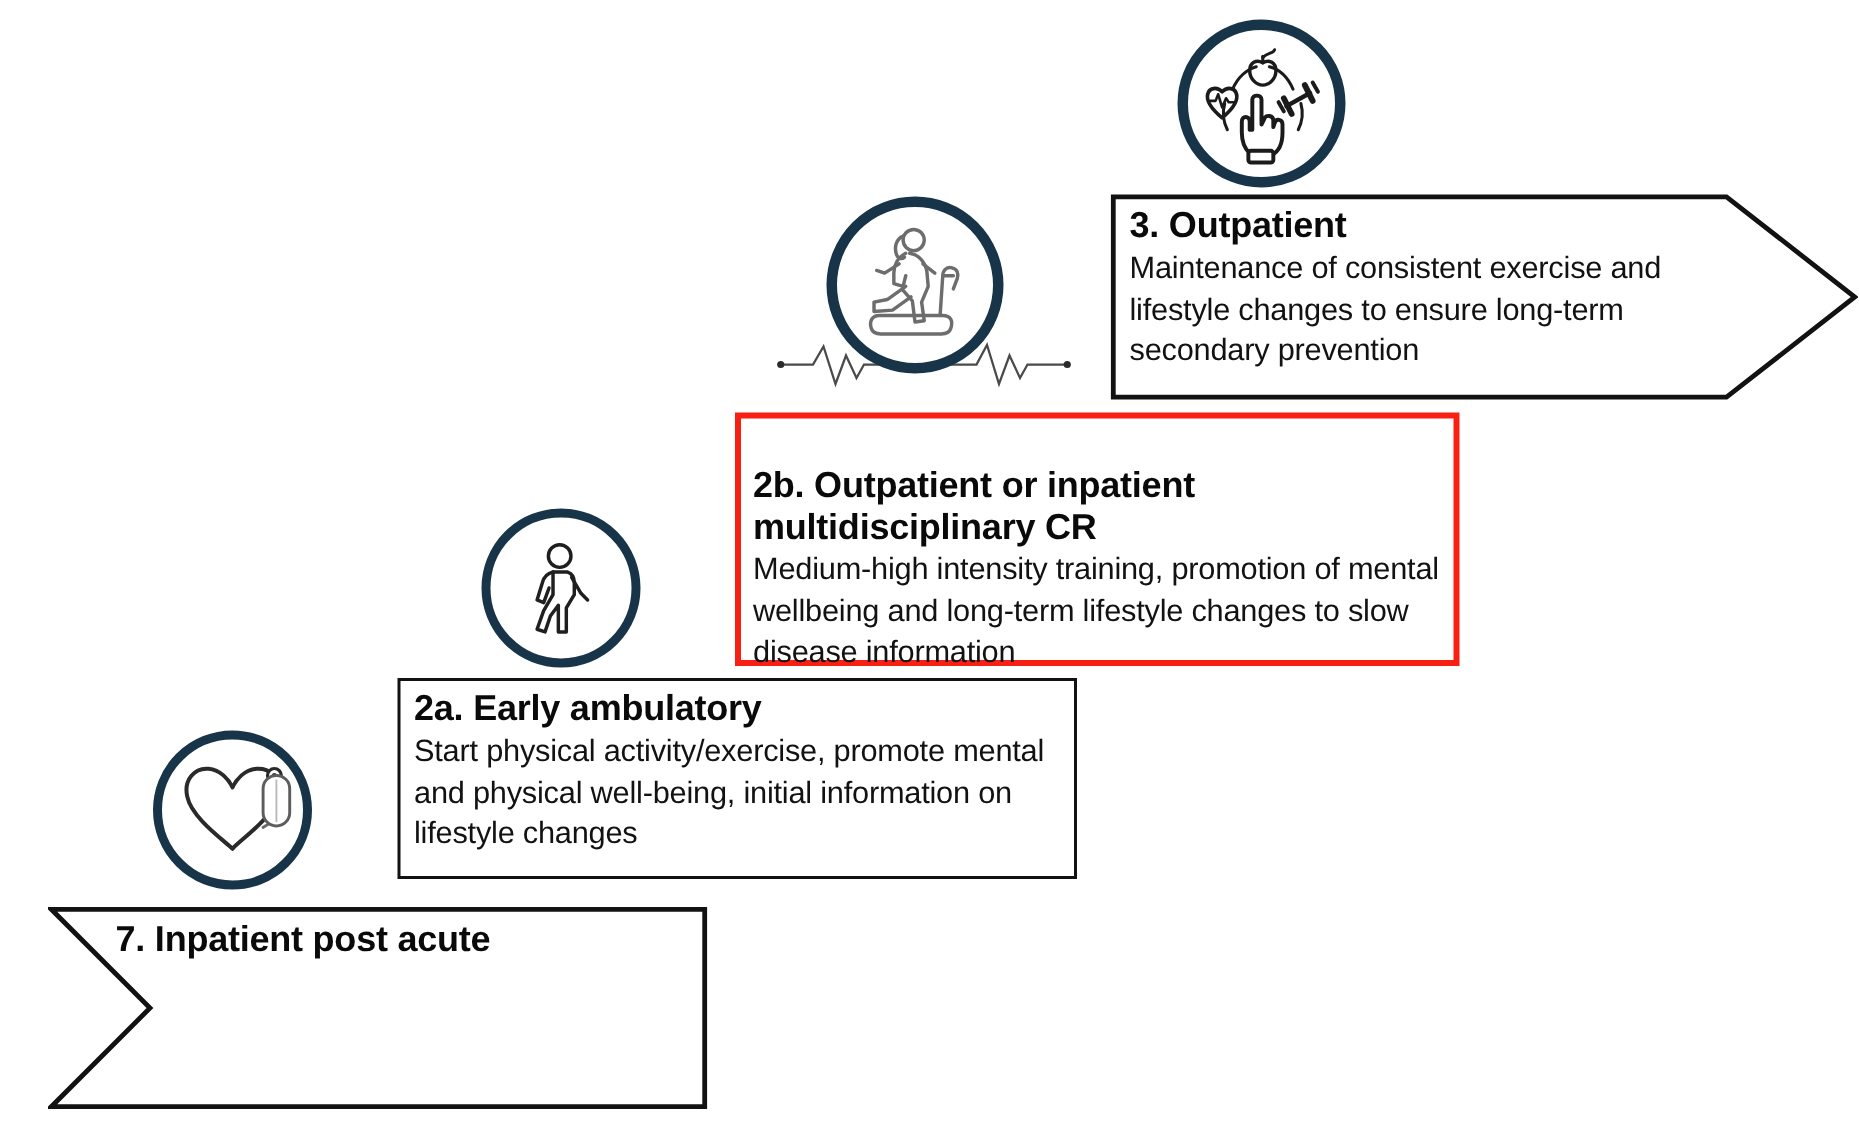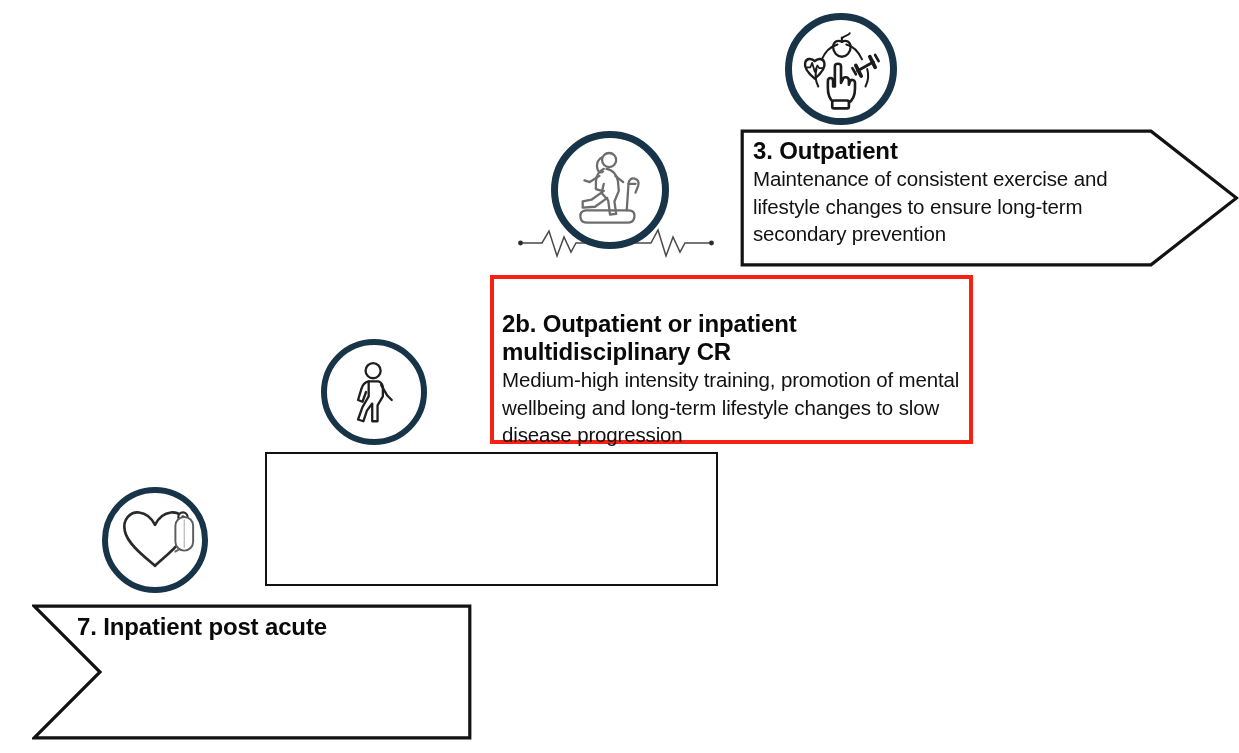--- a/index.html
+++ b/index.html
@@ -110,25 +110,29 @@
 <div id="canvas">
 
   <svg id="box1-shape" viewBox="0 0 440 136" aria-hidden="true">
     <path d="M 2.2 2.2 L 437.8 2.2 L 437.8 133.8 L 2.2 133.8 L 68 68 Z" fill="#ffffff" stroke="#121212" stroke-width="3.2" stroke-linejoin="miter"></path>
   </svg>
   <div class="stage-text" style="left:77px; top:613px; width:380px;">
     <span class="stage-title">7. Inpatient post acute</span>
   </div>
 
   <div id="box2a-shape" class="stage-box"></div>
+  <div class="stage-text" style="left:276px; top:459px; width:436px;">
+    <span class="stage-title">2a. Early ambulatory</span>
+    <span class="stage-desc">Start physical activity/exercise, promote mental and physical well-being, initial information on lifestyle changes</span>
+  </div>
 
   <div id="box2b-shape" class="stage-box"></div>
   <div class="stage-text" style="left:502px; top:282px; width:462px;margin-top:28px;">
     <span class="stage-title">2b. Outpatient or inpatient multidisciplinary CR</span>
-    <span class="stage-desc">Medium-high intensity training, promotion of mental wellbeing and long-term lifestyle changes to slow disease progression</span>
+    <span class="stage-desc">Medium-high intensity training, promotion of mental wellbeing and long-term lifestyle changes to slow disease information</span>
   </div>
 
   <svg id="box3-shape" viewBox="0 0 499 138" aria-hidden="true">
     <path d="M 2.2 2.2 L 411 2.2 L 496.5 69 L 411 135.8 L 2.2 135.8 Z" fill="#ffffff" stroke="#121212" stroke-width="3.2" stroke-linejoin="miter"></path>
   </svg>
   <div class="stage-text" style="left:753px; top:137px; width:400px;">
     <span class="stage-title">3. Outpatient</span>
     <span class="stage-desc">Maintenance of consistent exercise and lifestyle changes to ensure long-term secondary prevention</span>
   </div>
 

